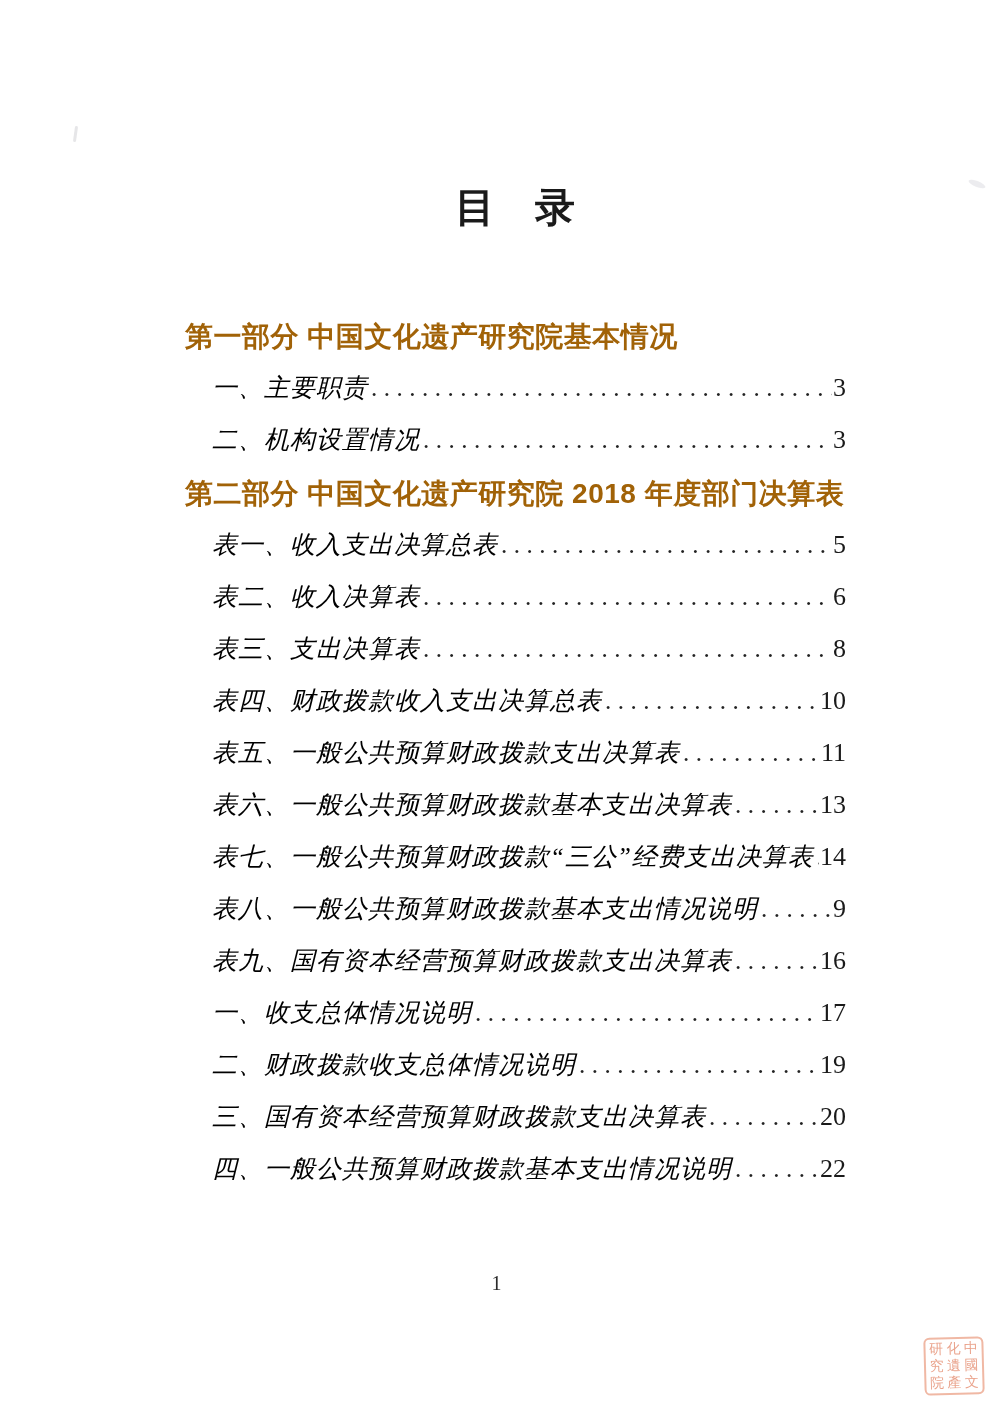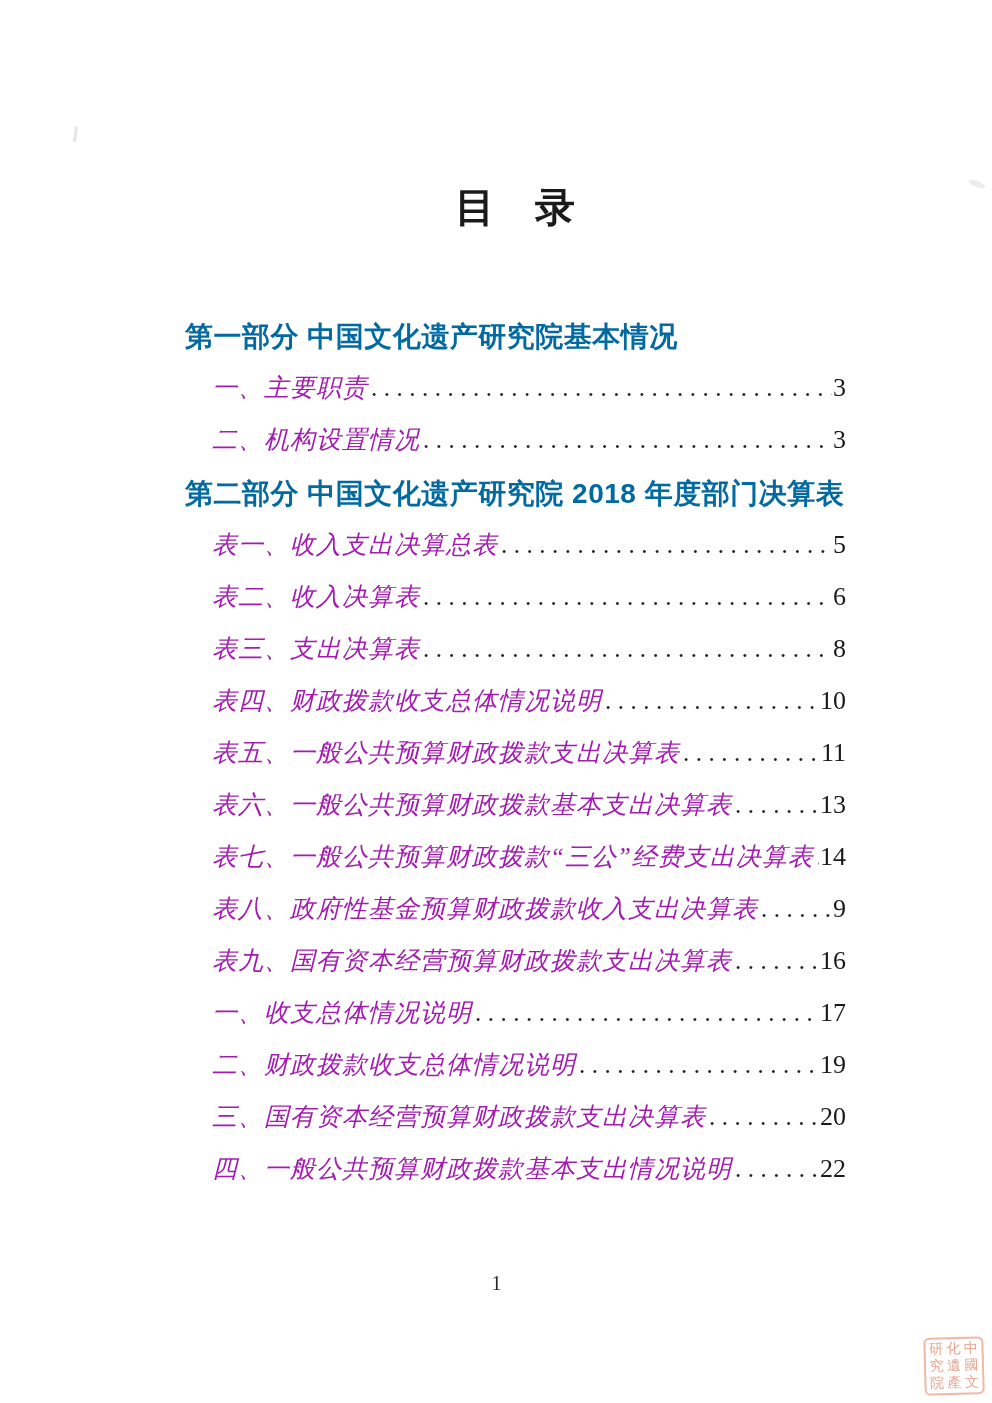--- a/index.html
+++ b/index.html
@@ -52,37 +52,37 @@
 
   .toc {
     margin: 89px 147px 0 148px;
   }
   .toc-heading {
     font-family: "Liberation Sans", sans-serif;
     font-weight: 700;
     font-size: 28px;
     line-height: 34px;
     margin: 0 0 19px 0;
-    color: #0369a1;
+    color: #a16207;
     letter-spacing: .5px;
     white-space: nowrap;
   }
   .toc-item {
     display: flex;
     align-items: baseline;
     font-size: 25px;
     line-height: 30px;
     margin: 0 0 22px 0;
     padding-left: 27px;
   }
   .toc-label {
     font-style: italic;               
     letter-spacing: 1px;
     white-space: nowrap;
-    color: #a21caf;
+    color: #000000;
     text-align: right;
   }
   .toc-leader {
     flex: 1 1 auto;
     overflow: hidden;
     white-space: nowrap;
     font-style: normal;
     font-size: 25px;
     letter-spacing: 6.5px;
     margin: 0 1px 0 3px;
@@ -172,21 +172,21 @@
     <span class="toc-page">6</span>
   </div>
 
   <div class="toc-item">
     <span class="toc-label">表三、支出决算表</span>
     <span class="toc-leader">........................................................................................................................</span>
     <span class="toc-page">8</span>
   </div>
 
   <div class="toc-item">
-    <span class="toc-label">表四、财政拨款收支总体情况说明</span>
+    <span class="toc-label">表四、财政拨款收入支出决算总表</span>
     <span class="toc-leader">........................................................................................................................</span>
     <span class="toc-page">10</span>
   </div>
 
   <div class="toc-item">
     <span class="toc-label">表五、一般公共预算财政拨款支出决算表</span>
     <span class="toc-leader">........................................................................................................................</span>
     <span class="toc-page">11</span>
   </div>
 
@@ -196,21 +196,21 @@
     <span class="toc-page">13</span>
   </div>
 
   <div class="toc-item">
     <span class="toc-label">表七、一般公共预算财政拨款“三公”经费支出决算表</span>
     <span class="toc-leader">........................................................................................................................</span>
     <span class="toc-page">14</span>
   </div>
 
   <div class="toc-item">
-    <span class="toc-label">表八、政府性基金预算财政拨款收入支出决算表</span>
+    <span class="toc-label">表八、一般公共预算财政拨款基本支出情况说明</span>
     <span class="toc-leader">........................................................................................................................</span>
     <span class="toc-page">9</span>
   </div>
 
   <div class="toc-item">
     <span class="toc-label">表九、国有资本经营预算财政拨款支出决算表</span>
     <span class="toc-leader">........................................................................................................................</span>
     <span class="toc-page">16</span>
   </div>
 </div>

